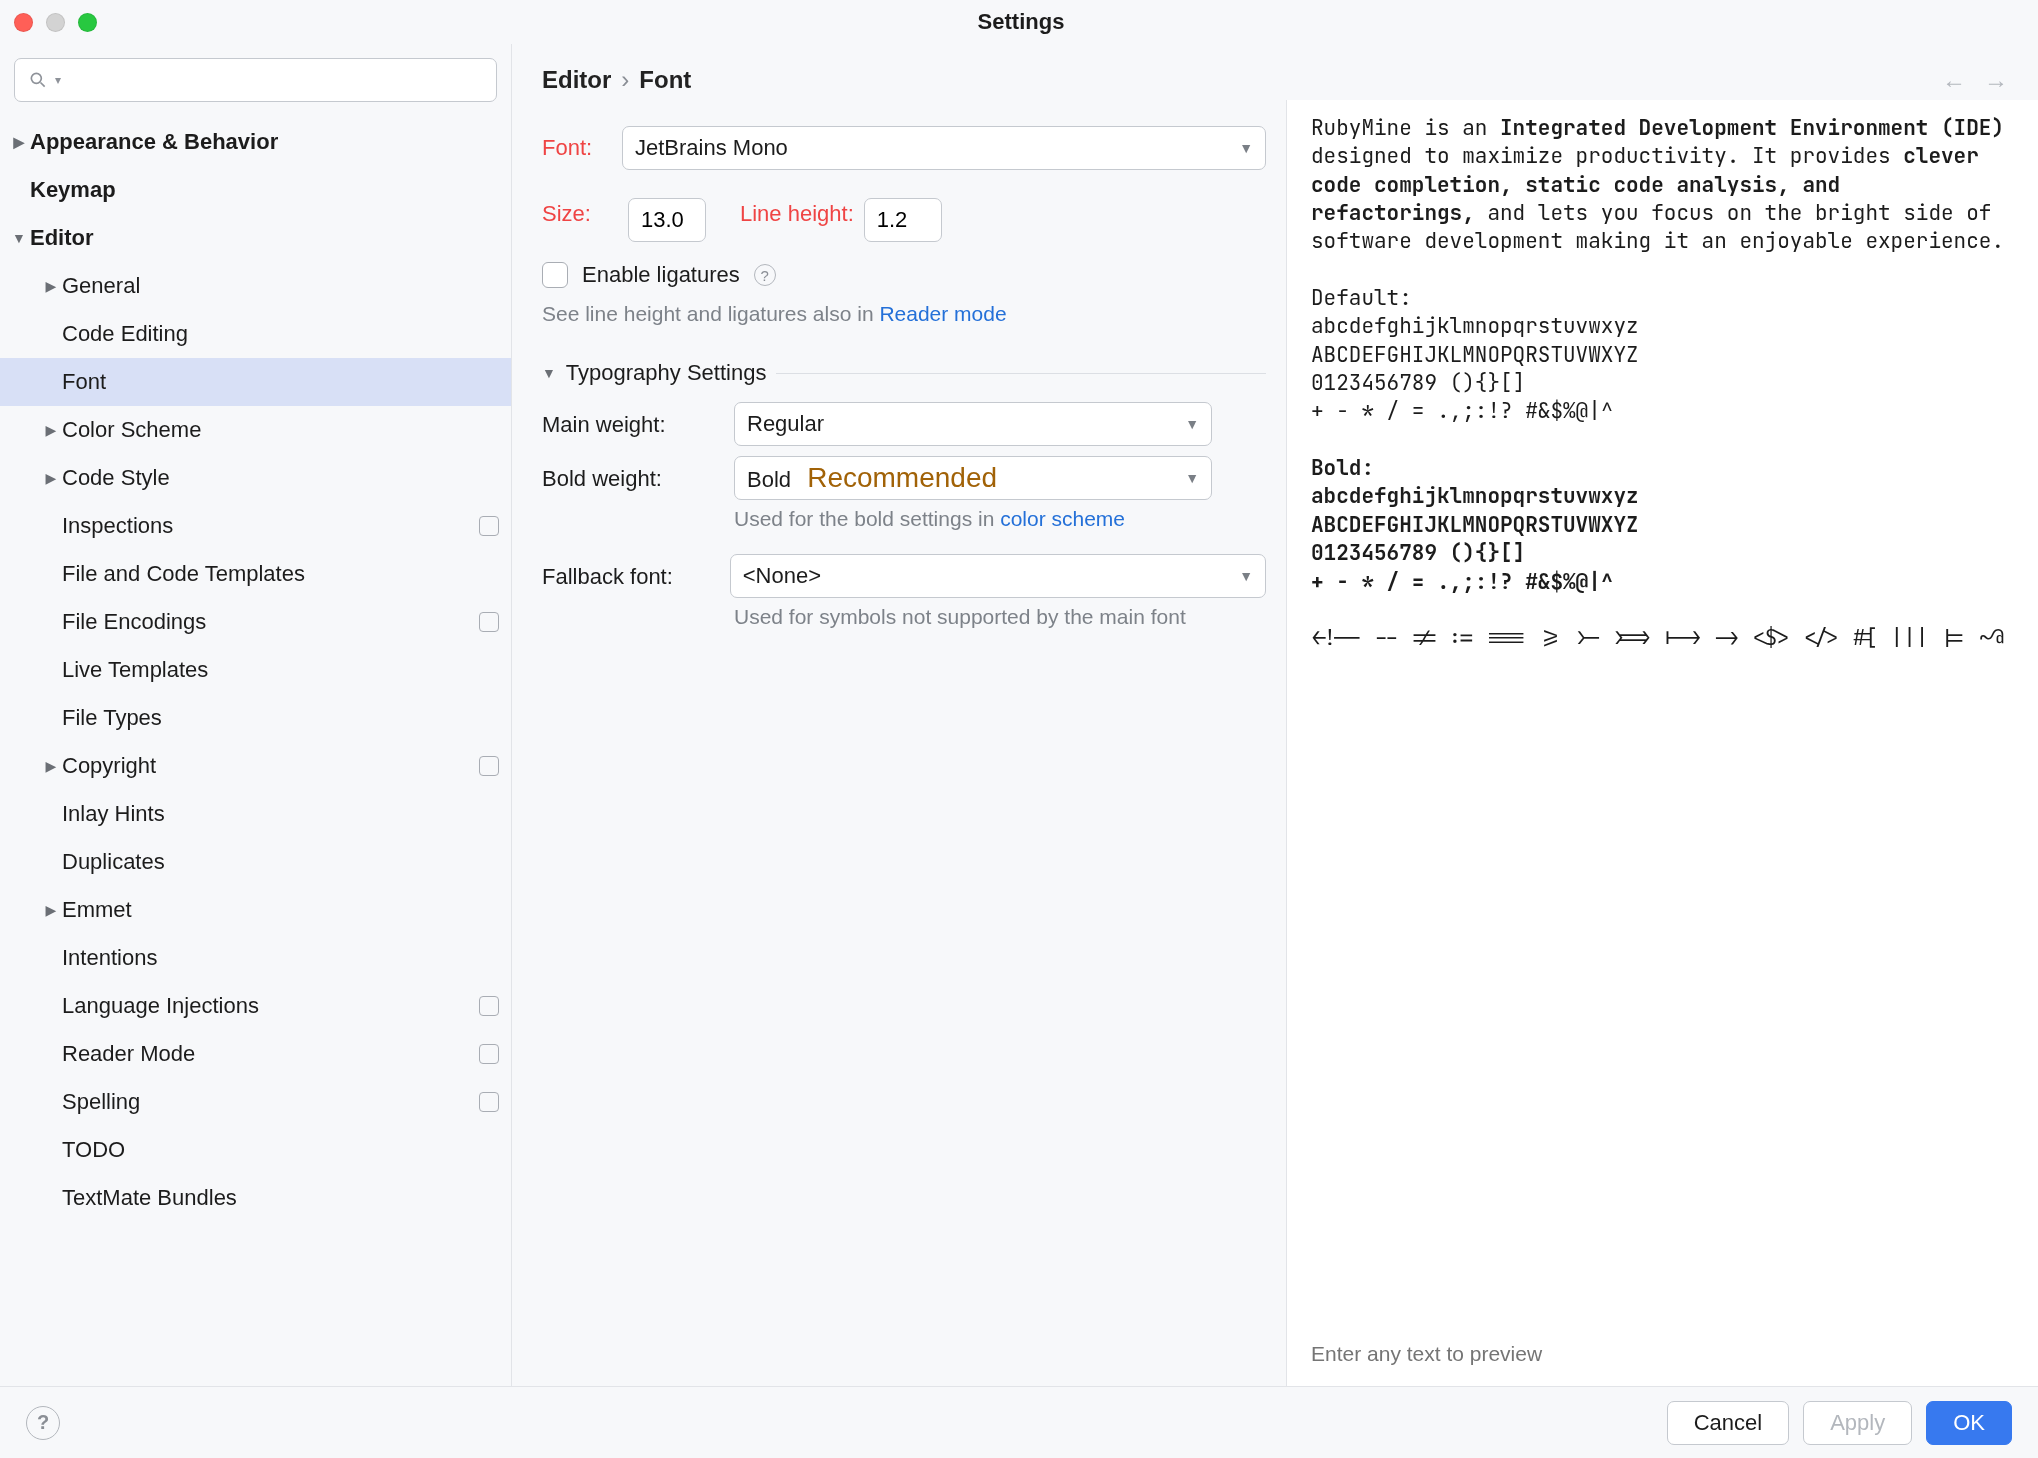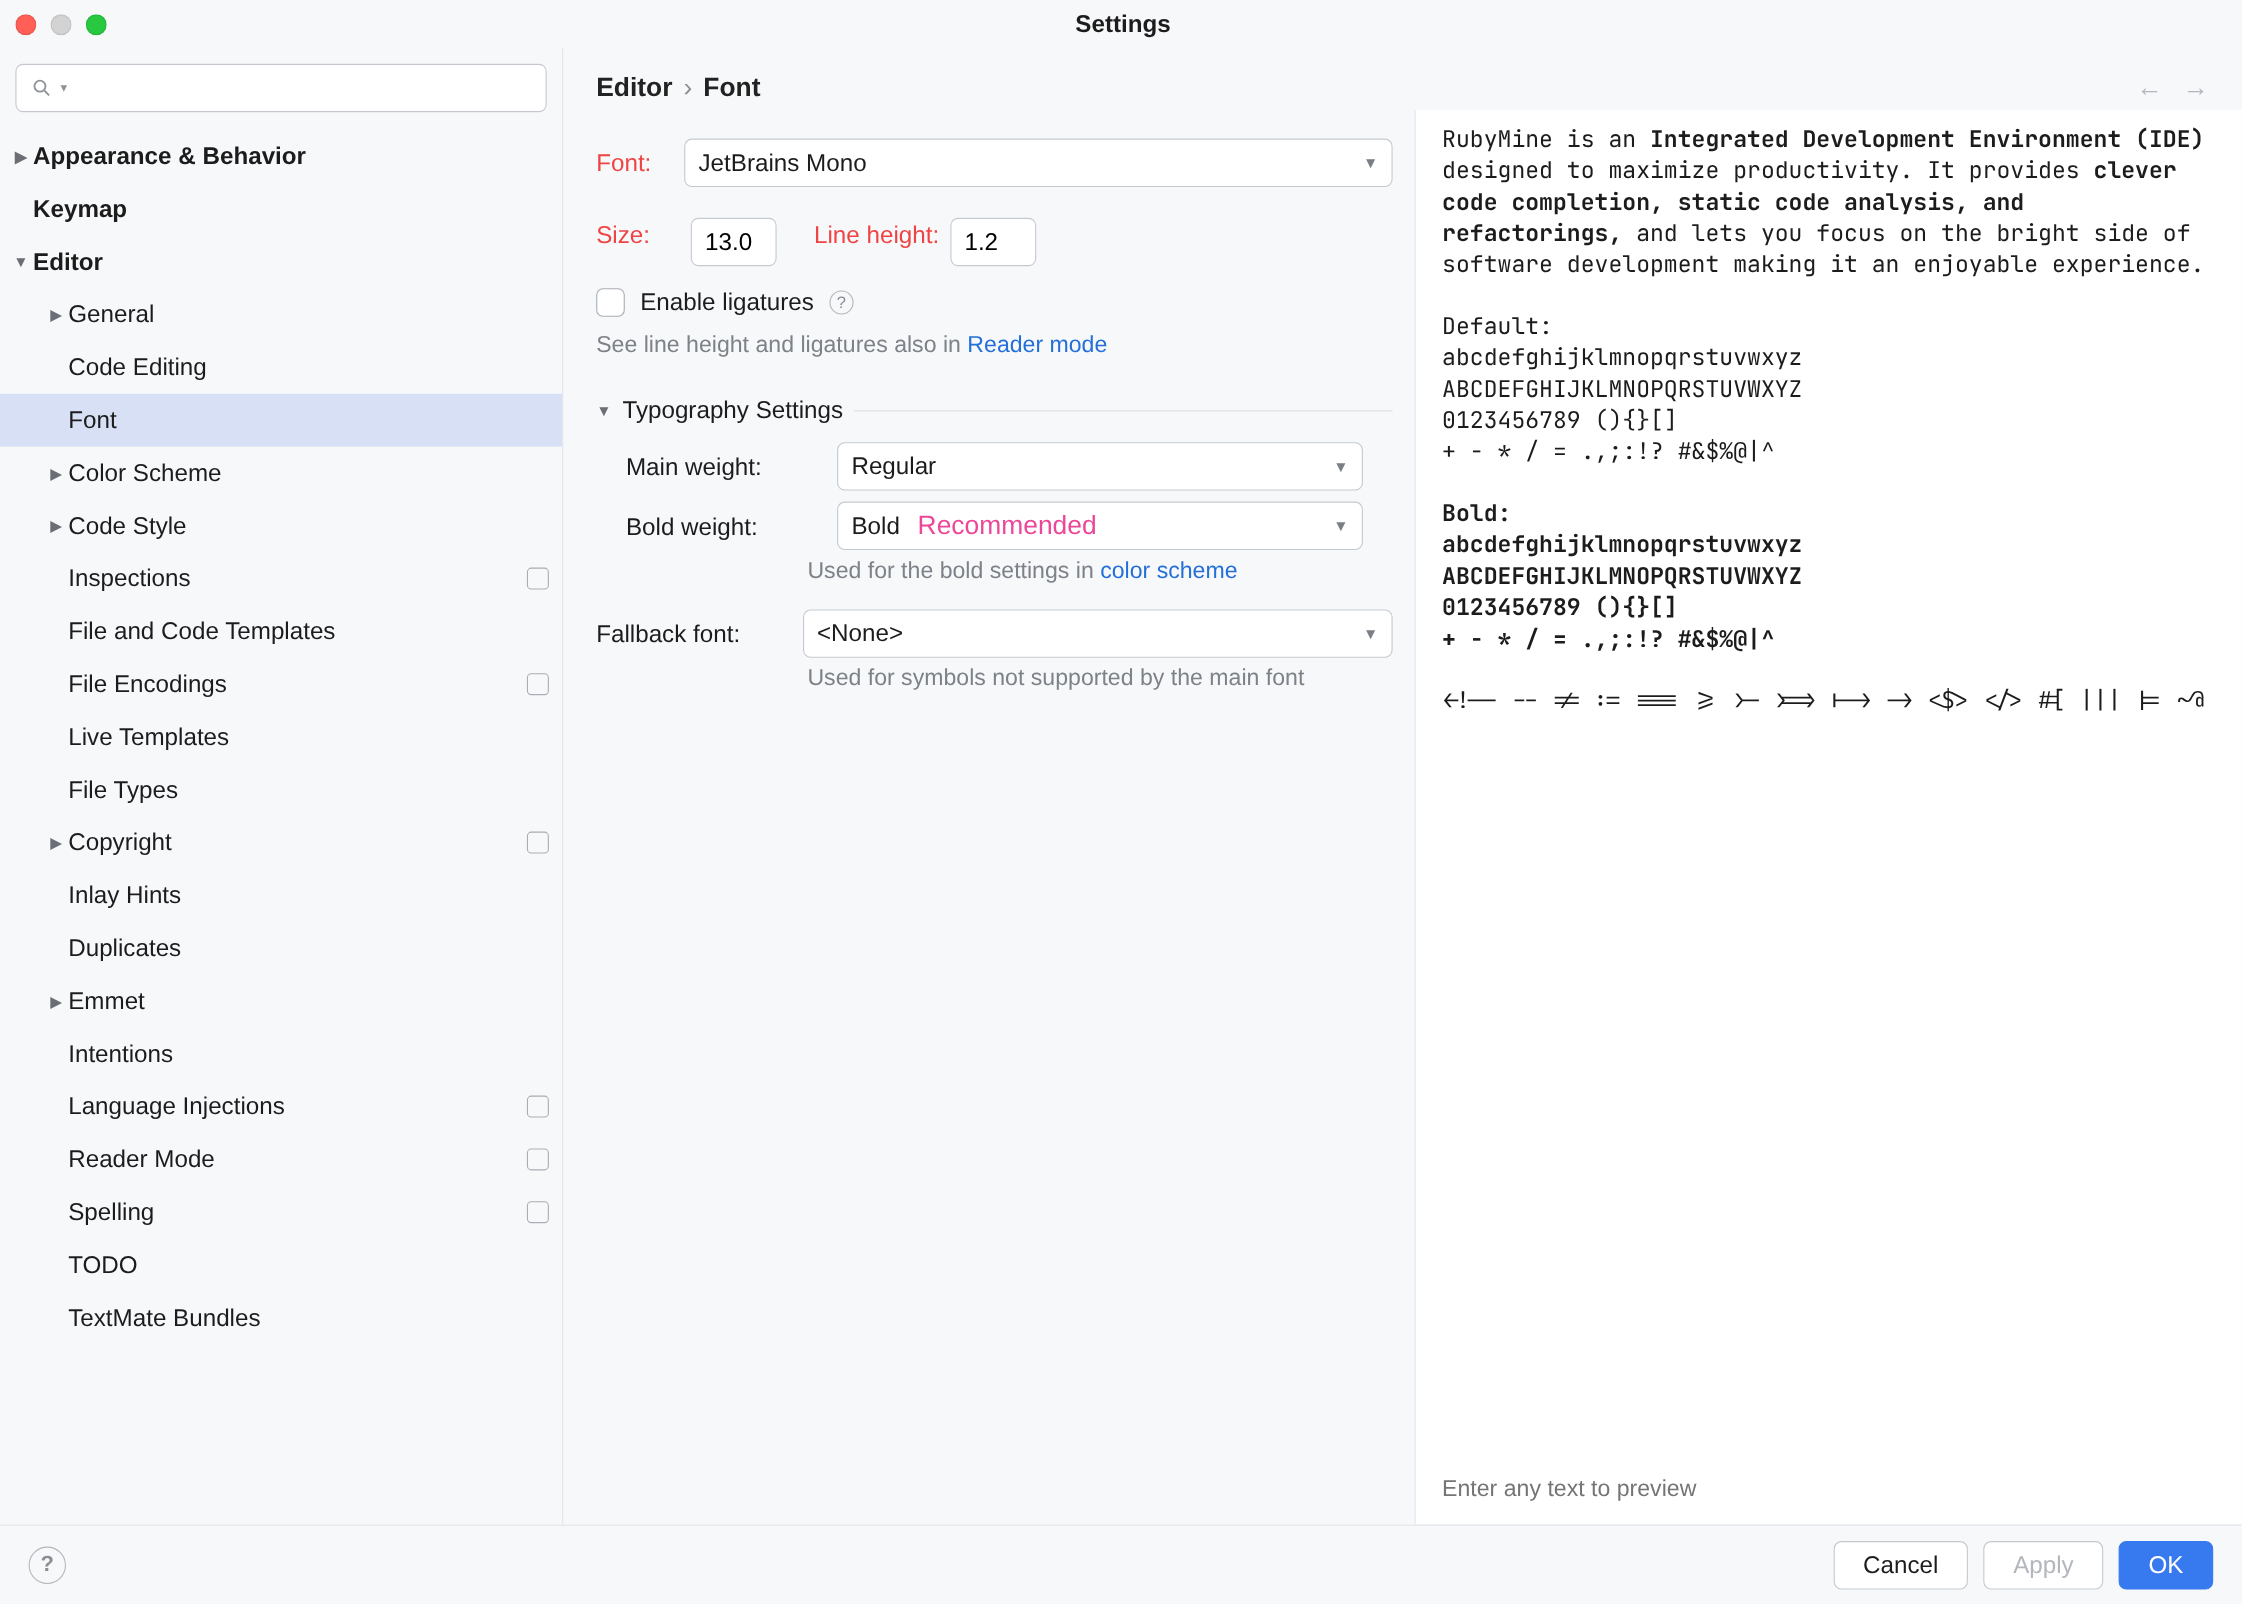--- a/index.html
+++ b/index.html
@@ -154,25 +154,25 @@
     display:flex;align-items:center;justify-content:center;font-size:15px;color:#8a8e95;
   }
   .hint { font-size:21px; color:#7d8289; margin-top:6px; }
   .hint a, .link { color:#2470d8; text-decoration:none; }
   .section-hdr {
     display:flex; align-items:center; gap:10px; margin-top: 34px; margin-bottom:16px;
     font-size:22px; color:#1c1c1c;
   }
   .section-hdr .sline { flex:1; height:1px; background:#dcdfe4; }
   .section-hdr .caret { color:#6b6f75; font-size:14px; }
-  .typ-row { display:flex; align-items:flex-start; margin-bottom:10px;justify-content:center; }
+  .typ-row { display:flex; align-items:flex-start; margin-bottom:10px; }
   .typ-row .flabel { width:192px; font-size:22px; padding-top:10px; }
   .typ-row .combo { width:478px; }
   .typ-row .combo.full { width:548px; }
-  .combo .hint-inside { color:#ec4899; margin-left:10px; font-size:24px; }
+  .combo .hint-inside { color:#a16207; margin-left:10px; font-size:28px; }
   .subhint { font-size:21px; color:#7d8289; margin-left:192px; margin-bottom:20px; line-height:1.45; }
   
   .preview {
     flex:1; padding: 14px 24px; overflow:auto;
     font-family: "JetBrains Mono", ui-monospace, Menlo, monospace;
     font-size: 21px; line-height:1.35; color:#1c1c1c;
     white-space: pre-wrap;
   }
   .preview .b { font-weight:700; }
   .preview-input-wrap {

